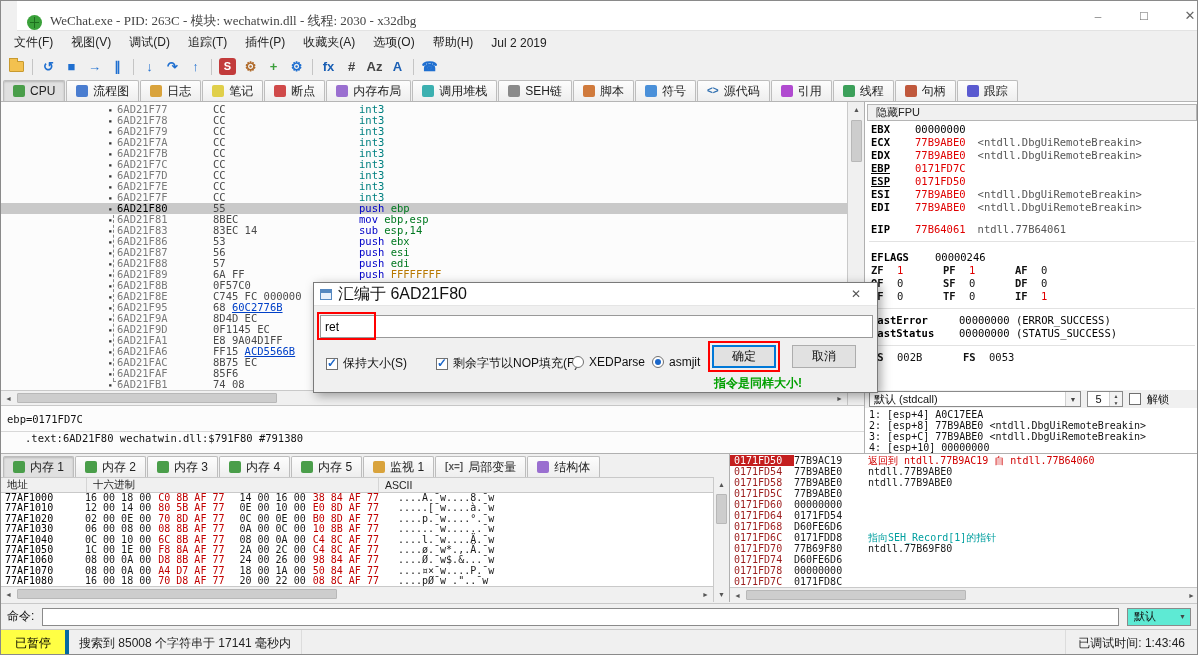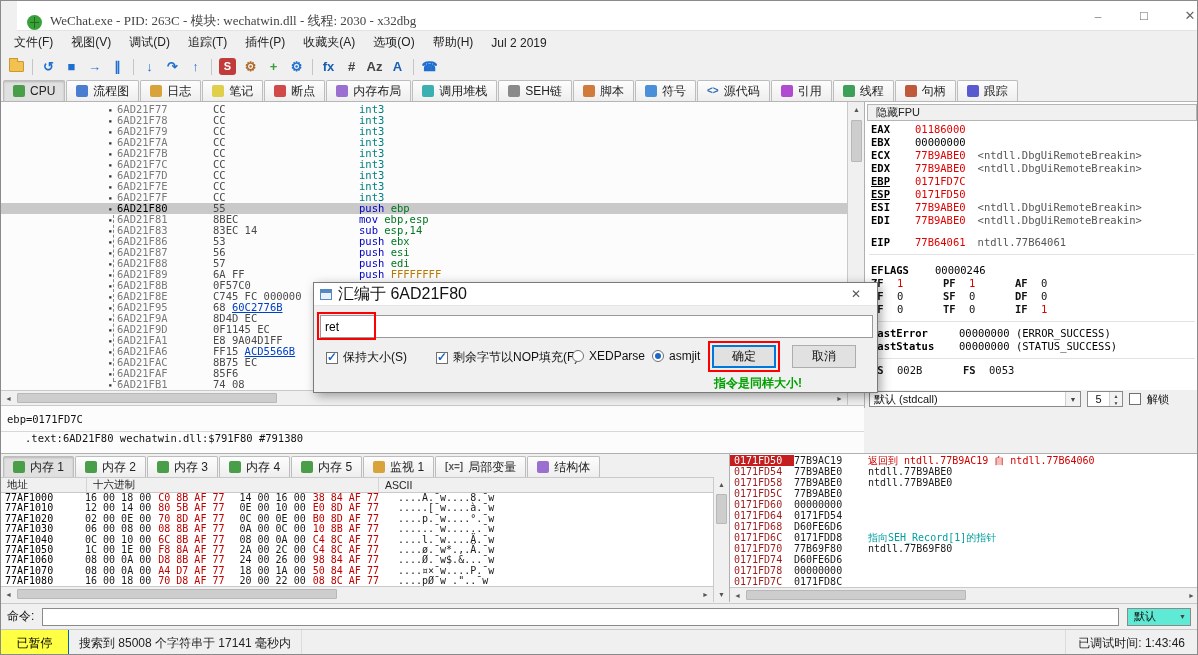--- a/index.html
+++ b/index.html
@@ -118,34 +118,34 @@
 .stk-val{width:74px;color:#1a1a1a;flex:none;}
 .stk-com.ret{color:#d00000;}
 .stk-com.mod{color:#1a1a1a;}
 .stk-com.seh{color:#009f9f;}
 
 
 .cmdbar{position:absolute;left:0;top:602px;width:100%;height:26px;background:#f0f0f0;border-top:1px solid #c9c9c9;display:flex;align-items:center;padding:0 6px;gap:8px;}
 .cmd-input{flex:1;height:18px;background:#fff;border:1px solid #8a8a8a;}
 .cmd-drop{width:64px;height:18px;background:#5eead4;border:1px solid #8a8a8a;position:relative;display:flex;align-items:center;padding-left:6px;font-size:11px;}
 .statusbar{position:absolute;left:0;top:628px;width:100%;height:27px;background:#f0f0f0;border-top:1px solid #c9c9c9;display:flex;align-items:stretch;font-size:12px;}
-.st-badge{width:68px;background:#ffff44;display:flex;align-items:center;justify-content:center;color:#000;border-right:1px solid #0369a1;}
+.st-badge{width:68px;background:#ffff44;display:flex;align-items:center;justify-content:center;color:#000;border-right:4px solid #0369a1;}
 .st-msg{display:flex;align-items:center;padding:0 10px;color:#222;border-right:1px solid #dcdcdc;}
 .st-spacer{flex:1;}
 .st-right{display:flex;align-items:center;padding:0 12px;border-left:1px solid #dcdcdc;color:#222;}
 
 
 .dialog{position:absolute;left:312px;top:281px;width:565px;height:111px;background:#f0f0f0;border:1px solid #7a7a7a;box-shadow:3px 3px 10px rgba(0,0,0,.35);z-index:40;}
 .dlg-tb{height:23px;background:#fff;display:flex;align-items:center;padding:0 6px;border-bottom:1px solid #e5e5e5;}
 .dlg-ic{width:12px;height:11px;border:1px solid #5588c0;background:#e8f0fb;position:relative;margin-right:6px;flex:none;}
 .dlg-ic::before{content:"";position:absolute;left:0;top:0;right:0;height:3px;background:#5588c0;}
 .dlg-title{font-size:16px;color:#111;}
 .dlg-close{margin-left:auto;width:30px;text-align:center;color:#555;font-size:12px;}
 .dlg-input{position:absolute;left:6px;top:32px;width:553px;height:23px;border:1px solid #999;background:#fff;font-family:Liberation Sans, sans-serif;font-size:12px;padding-left:4px;color:#000;}
-.dlg-cb{position:absolute;display:flex;align-items:center;gap:5px;font-size:12px;top:66px;}
+.dlg-cb{position:absolute;display:flex;align-items:center;gap:5px;font-size:12px;top:72px;}
 .dlg-btn{position:absolute;width:64px;height:23px;top:62px;background:#e1e1e1;border:1px solid #adadad;display:flex;align-items:center;justify-content:center;font-size:12px;}
 .dlg-btn.default{border:2px solid #0078d7;}
 .dlg-hint{position:absolute;left:400px;top:92px;color:#00a000;font-weight:bold;font-size:12px;}
 .annot{position:absolute;border:2px solid #f00;z-index:60;pointer-events:none;}
 </style>
 </head>
 <body>
 
 <div class="window">
 
@@ -332,21 +332,20 @@
   <div class="sb h" style="left:0;top:389px;width:846px;height:15px;">
     <div class="arr" style="left:0;top:0;">◄</div>
     <div class="thumb" style="left:16px;top:2px;width:260px;height:10px;"></div>
     <div class="arr" style="right:0;top:0;">►</div>
   </div>
   <div class="sb" style="left:846px;top:389px;width:17px;height:15px;border-top:1px solid #c9c9c9;border-left:1px solid #c9c9c9;"></div>
 
   <div class="registers">
     <div class="hidefpu">隐藏FPU</div>
     <div id="regrows">
-        <div class="reg-row"><span class="reg-name">EAX</span><span class="reg-val chg">01186000</span></div>
         <div class="reg-row"><span class="reg-name">EBX</span><span class="reg-val">00000000</span></div>
         <div class="reg-row"><span class="reg-name">ECX</span><span class="reg-val chg">77B9ABE0</span><span class="reg-com">&lt;ntdll.DbgUiRemoteBreakin&gt;</span></div>
         <div class="reg-row"><span class="reg-name">EDX</span><span class="reg-val chg">77B9ABE0</span><span class="reg-com">&lt;ntdll.DbgUiRemoteBreakin&gt;</span></div>
         <div class="reg-row"><span class="reg-name u">EBP</span><span class="reg-val chg">0171FD7C</span></div>
         <div class="reg-row"><span class="reg-name u">ESP</span><span class="reg-val chg">0171FD50</span></div>
         <div class="reg-row"><span class="reg-name">ESI</span><span class="reg-val chg">77B9ABE0</span><span class="reg-com">&lt;ntdll.DbgUiRemoteBreakin&gt;</span></div>
         <div class="reg-row"><span class="reg-name">EDI</span><span class="reg-val chg">77B9ABE0</span><span class="reg-com">&lt;ntdll.DbgUiRemoteBreakin&gt;</span></div>
         <div class="reg-row gap"><span class="reg-name">EIP</span><span class="reg-val chg">77B64061</span><span class="reg-com">ntdll.77B64061</span></div>
         <div class="regsep"></div>
         <div class="reg-row eflags"><span class="reg-name">EFLAGS</span><span class="reg-val">00000246</span></div>
@@ -369,20 +368,26 @@
     <div class="spin">
       <span class="num">5</span>
       <span class="ud">
         <div>▲</div>
         <div>▼</div>
       </span>
     </div>
     <span class="cb"></span>
     <span class="cclabel">解锁</span>
   </div>
+  <div class="stackargs" id="stackargs">
+      <div class="arg-row">1: [esp+4] A0C17EEA</div>
+      <div class="arg-row">2: [esp+8] 77B9ABE0 &lt;ntdll.DbgUiRemoteBreakin&gt;</div>
+      <div class="arg-row">3: [esp+C] 77B9ABE0 &lt;ntdll.DbgUiRemoteBreakin&gt;</div>
+      <div class="arg-row">4: [esp+10] 00000000</div>
+    </div>
 
   <div class="infopane">
     <div class="info-l1">
         <span>ebp=0171FD7C</span>
       </div>
     <div class="info-l2">
         <span>.text:6AD21F80 wechatwin.dll:$791F80 #791380</span>
       </div>
   </div>
 

